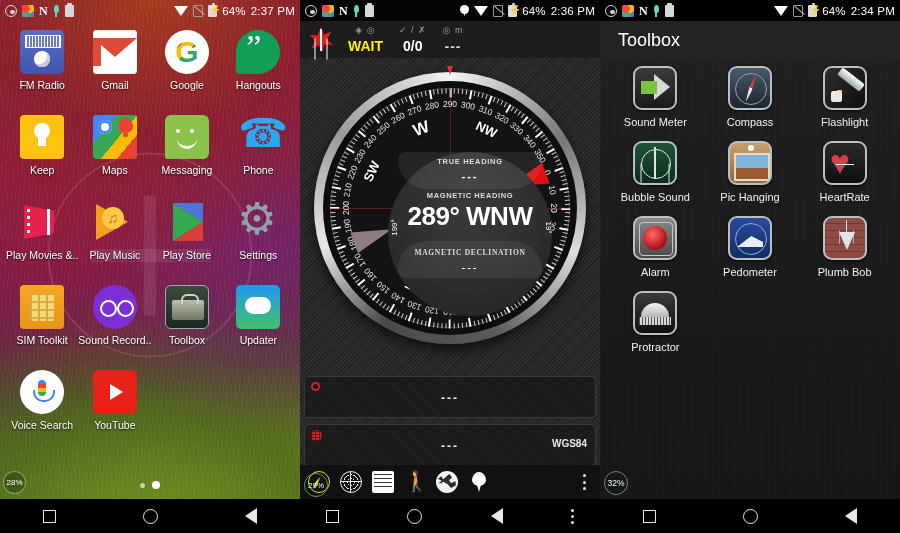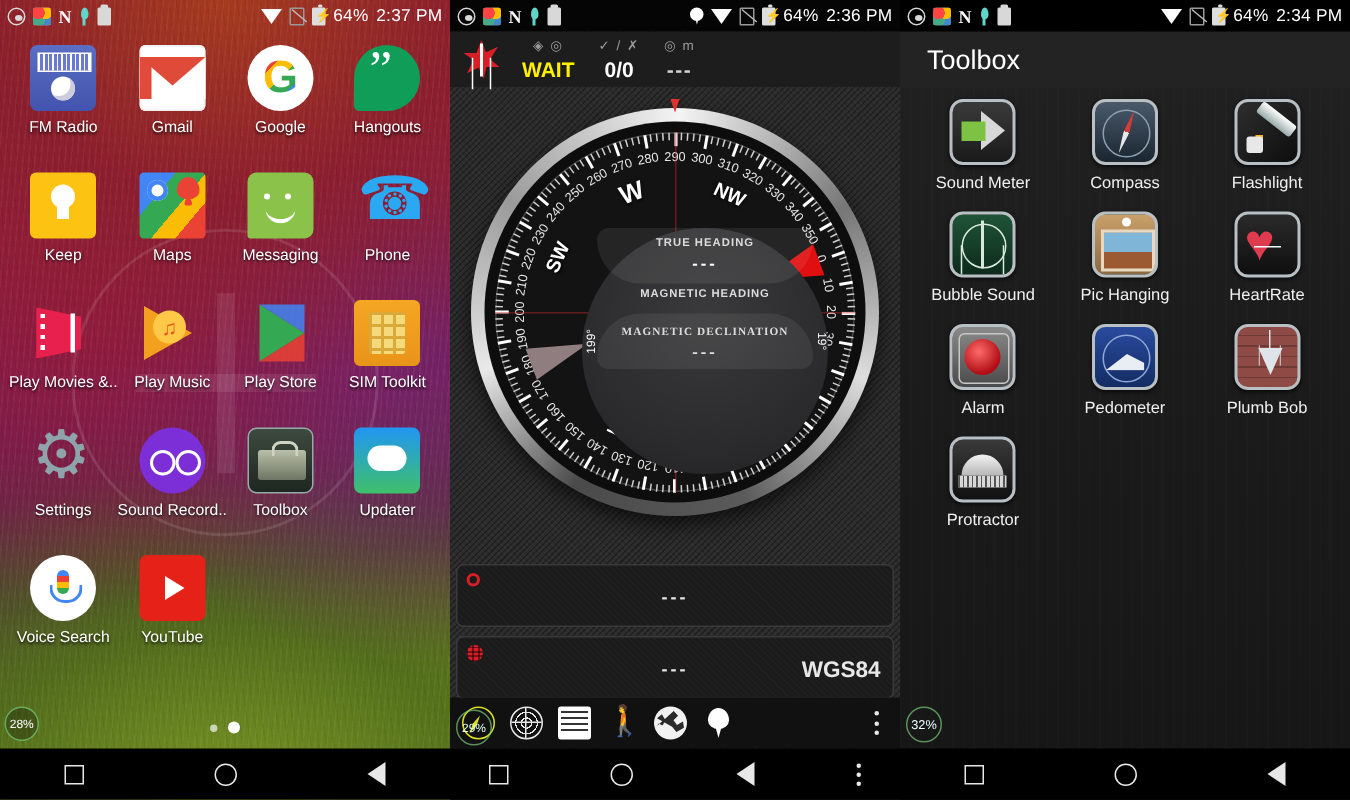--- a/index.html
+++ b/index.html
@@ -260,21 +260,21 @@
     position:absolute; left:4px; width:292px; height:42px; border-radius:5px;
     background: repeating-linear-gradient(45deg, rgba(255,255,255,.02) 0 1px, transparent 1px 3px), #1b1b1b;
     border:1px solid #3a3a3a; z-index:8;
   }
   .info-panel .pinico { position:absolute; left:6px; top:5px; width:9px; height:12px; }
   .info-panel .pinico::before{content:"";position:absolute;left:0;top:0;width:9px;height:9px;border-radius:50%;background:#d61f26;}
   .info-panel .pinico::after{content:"";position:absolute;left:2px;top:2px;width:5px;height:5px;border-radius:50%;background:#1b1b1b;}
   .info-panel .globeico { position:absolute; left:6px; top:5px; width:11px; height:11px; border-radius:50%; background:#d61f26;
      background-image: repeating-linear-gradient(0deg,rgba(0,0,0,.45) 0 1px,transparent 1px 3px), repeating-linear-gradient(90deg,rgba(0,0,0,.45) 0 1px,transparent 1px 4px);}
   .info-dash { position:absolute; left:0; top:14px; width:100%; text-align:center; font-size:12px; font-weight:bold; color:#e8e8e8; letter-spacing:2px; }
-  .info-right { position:absolute; right:8px; top:13px; font-size:15px; font-weight:bold; color:#e8e8e8; }
+  .info-right { position:absolute; right:8px; top:13px; font-size:10px; font-weight:bold; color:#e8e8e8; }
 
   .cmp-toolbar {
     position:absolute; bottom:34px; left:0; width:100%; height:34px; background:#111;
     display:flex; align-items:center; padding:0 8px; z-index:12;
   }
   .tb-ico { width:22px;height:22px;position:relative;margin-right:10px;flex:0 0 auto;cursor:pointer; }
   .tb-compass { border-radius:50%; border:1.6px solid #d8e020; }
   .tb-compass::after{content:"";position:absolute;left:6px;top:4px;width:3px;height:14px;background:#d8e020;transform:rotate(30deg);clip-path:polygon(50% 0,100% 50%,50% 100%,0 50%);}
   .tb-radar { border-radius:50%;border:1.6px solid #e8e8e8;
     background: repeating-radial-gradient(circle, transparent 0 3px, #e8e8e8 3px 3.8px);}
@@ -432,26 +432,26 @@
       <div class="app">
           <span class="app-ico ai-music"></span>
           <span class="app-lbl">Play Music</span>
         </div>
       <div class="app">
           <span class="app-ico ai-store"></span>
           <span class="app-lbl">Play Store</span>
         </div>
 
       <div class="app">
+          <span class="app-ico ai-settings"></span>
+          <span class="app-lbl">Settings</span>
+        </div>
+      <div class="app">
           <span class="app-ico ai-simtk"></span>
           <span class="app-lbl">SIM Toolkit</span>
-        </div>
-      <div class="app">
-          <span class="app-ico ai-settings"></span>
-          <span class="app-lbl">Settings</span>
         </div>
       <div class="app">
           <span class="app-ico ai-soundrec"></span>
           <span class="app-lbl">Sound Record..</span>
         </div>
       <div class="app">
           <span class="app-ico ai-toolbox"></span>
           <span class="app-lbl">Toolbox</span>
         </div>
 
@@ -1120,20 +1120,21 @@
           </div>
         <div class="dial-face">
           <div class="face-card top">
             <div class="face-lbl">TRUE HEADING</div>
             <div class="face-dash">---</div>
           </div>
           <div class="face-mid">
             <span class="side-deg l">199°</span>
             <span class="side-deg r">19°</span>
             <div class="face-lbl">MAGNETIC HEADING</div>
+            <div class="face-big">289° WNW</div>
           </div>
           <div class="face-card bot">
             <div class="face-lbl">MAGNETIC DECLINATION</div>
             <div class="face-dash">---</div>
           </div>
         </div>
       </div>
       <div class="top-marker"></div>
     </div>
 

